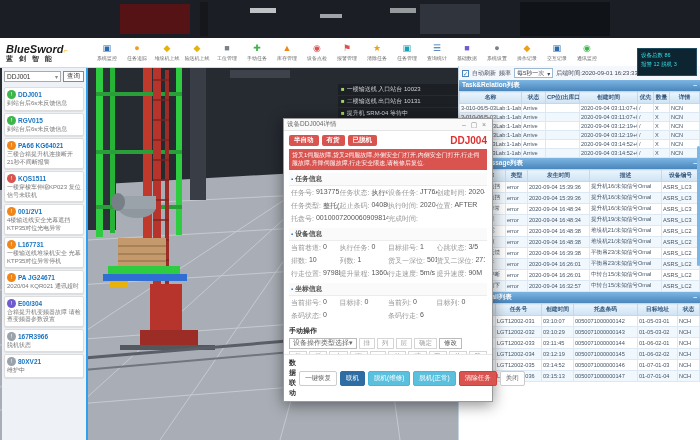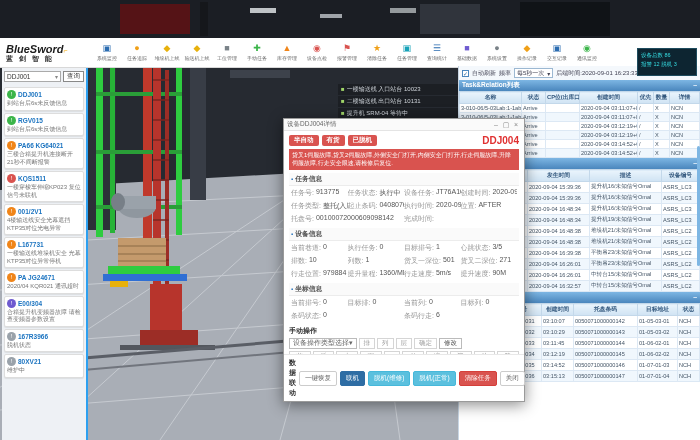--- a/index.html
+++ b/index.html
@@ -29,21 +29,21 @@
   .combo{flex:1;background:#fff;border:1px solid #aaa;height:11px;font-size:6.5px;color:#333;display:flex;align-items:center;justify-content:space-between;padding:0 2px;}
   .combo .caret{color:#888;font-size:6px;}
   .btn-query{background:#fff;border:1px solid #888;height:11px;font-size:6.5px;color:#333;padding:0 3px;cursor:pointer;}
   #alarm-cards{overflow:hidden;height:352px;}
   .card{background:#fff;border:1px solid #ddd;border-radius:2px;margin:2px;padding:2px;cursor:pointer;box-shadow:0 1px 1px rgba(0,0,0,.08);}
   .card-head{display:flex;align-items:center;gap:2px;}
   .card-icon{width:9px;height:9px;border-radius:50%;color:#fff;font-size:6px;text-align:center;line-height:9px;flex:none;}
   .card-code{color:#1a73c0;font-weight:bold;font-size:6.5px;white-space:nowrap;overflow:hidden;}
   .card-desc{color:#777;font-size:6px;line-height:1.25;margin-top:1px;}
   
-  #dialog{left:283px;top:118px;width:242px;height:284px;background:#fff;border:1px solid #9a9a9a;box-shadow:0 3px 14px rgba(0,0,0,.45);z-index:5;display:flex;flex-direction:column;}
+  #dialog{left:283px;top:118px;width:210px;height:284px;background:#fff;border:1px solid #9a9a9a;box-shadow:0 3px 14px rgba(0,0,0,.45);z-index:5;display:flex;flex-direction:column;}
   #dlg-titlebar{height:12px;border-bottom:1px solid #e4e4e4;display:flex;align-items:center;padding:0 3px;background:#fafafa;}
   #dlg-title{font-size:6.5px;color:#666;flex:1;}
   .winbtn{font-size:7px;color:#888;width:10px;text-align:center;cursor:pointer;}
   #dlg-body{flex:1;padding:3px 5px;overflow:hidden;}
   #badge-row{display:flex;align-items:center;gap:3px;margin:1px 0 3px;}
   .badge{background:#d9534f;color:#fff;font-size:6.5px;font-weight:bold;padding:1px 5px;border-radius:2px;}
   #device-code{margin-left:auto;color:#e03131;font-weight:bold;font-size:10px;}
   #alarm-banner{background:#d9534f;color:#fff;font-size:6px;line-height:1.4;padding:2px 3px;margin-bottom:3px;}
   .sect-head{display:flex;align-items:center;gap:2px;border-bottom:1px solid #ececec;background:#fafafa;padding:1px 2px;margin:2px 0 1px;}
   .sect-head .sq{color:#2e79c0;font-size:6px;}

